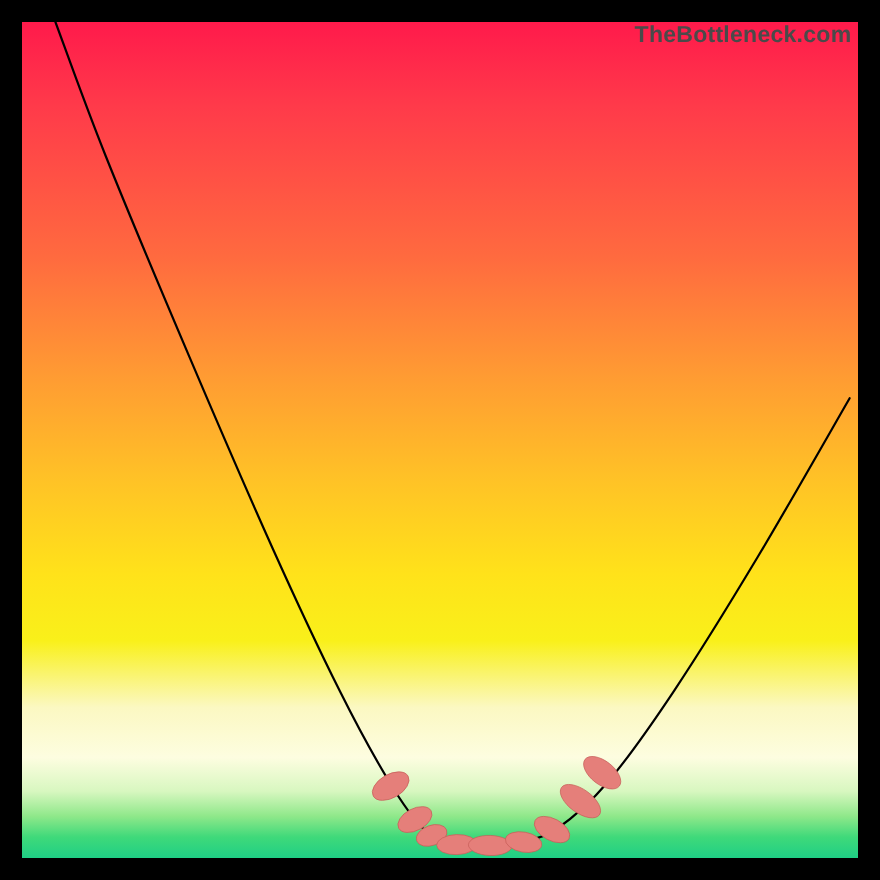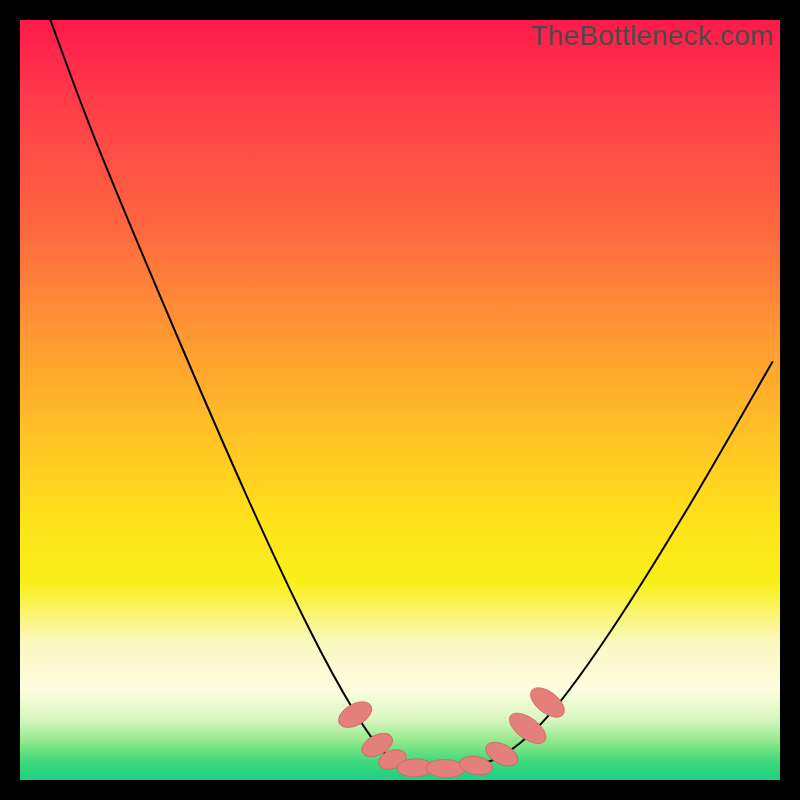--- a/index.html
+++ b/index.html
@@ -41,22 +41,22 @@
       #8fe88a 95%,
       #3fd97a 97.5%,
       #1fcf85 100%
     );
   }
   .watermark {
     position: absolute;
     top: 0px;
     right: 6px;
     color: #4a4a4a;
-    font-size: 28px;
-    font-weight: 400;
+    font-size: 21px;
+    font-weight: 700;
     letter-spacing: 0.2px;
     pointer-events: none;
   }
   svg.curve {
     position: absolute;
     left: 0;
     top: 0;
     width: 760px;
     height: 760px;
     pointer-events: none;

